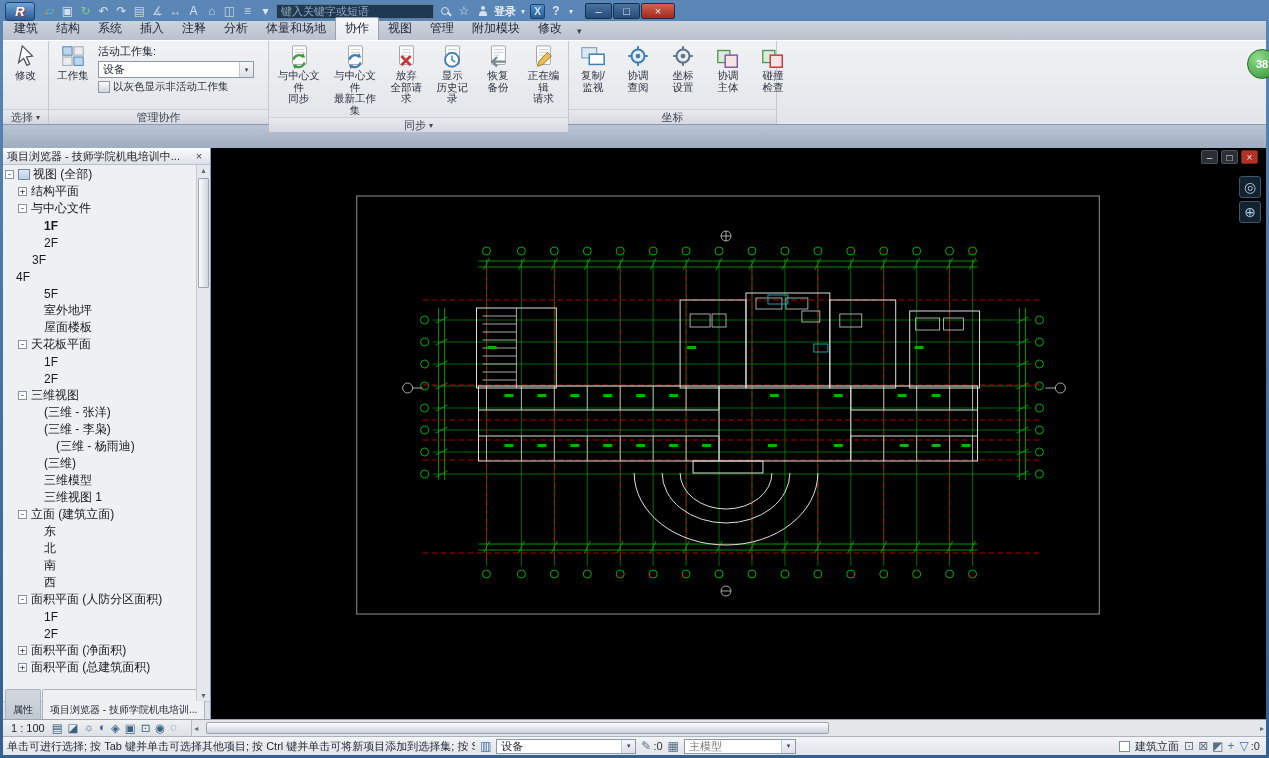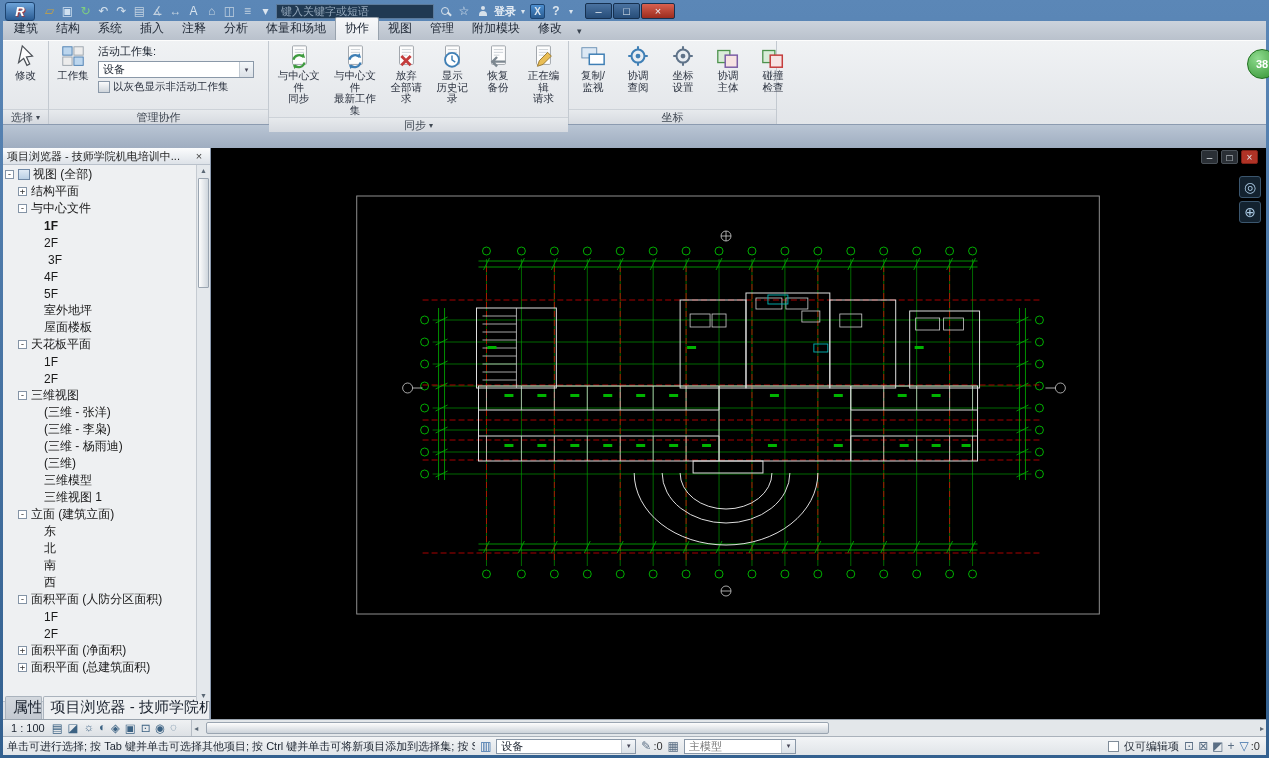--- a/index.html
+++ b/index.html
@@ -63,21 +63,21 @@
 .trow{height:17px;display:flex;align-items:center;font-size:12px;white-space:nowrap;color:#1a1a1a;overflow:hidden;}
 .texp{width:9px;height:9px;border:1px solid #8494a6;background:#fff;display:inline-flex;align-items:center;justify-content:center;font-size:9px;line-height:7px;margin-right:4px;flex:none;color:#333;font-family:"DejaVu Sans Mono",monospace;}
 .tspace{width:13px;flex:none;}
 .ticon{width:12px;height:11px;border:1px solid #6f88a5;background:linear-gradient(#dfeaf5,#b9cfe4);margin-right:3px;flex:none;}
 .tbold{font-weight:bold;}
 .pb-scroll{position:absolute;right:0;top:0;bottom:0;width:14px;background:#e4e8ec;border-left:1px solid #c5cbd2;}
 .sb-up,.sb-down{position:absolute;left:0;right:0;text-align:center;font-size:7px;color:#5a6774;}
 .sb-up{top:2px;}.sb-down{bottom:2px;}
 .sb-thumb{position:absolute;top:13px;left:1px;right:1px;height:110px;background:linear-gradient(90deg,#fdfdfd,#cfd6dd);border:1px solid #9aa5b1;border-radius:1px;}
 .pb-tabs{height:18px;display:flex;border-top:1px solid #b9c1cb;background:#dfe3e8;padding-left:2px;gap:1px;align-items:flex-end;flex:none;}
-.pbtab{font-size:15px;padding:1px 7px 2px;border:1px solid #aab3bd;border-bottom:none;background:linear-gradient(#d3d8de,#c3c9d1);border-radius:2px 2px 0 0;white-space:nowrap;overflow:hidden;max-width:168px;}
+.pbtab{font-size:10px;padding:13px 7px 2px;border:1px solid #aab3bd;border-bottom:none;background:linear-gradient(#d3d8de,#c3c9d1);border-radius:2px 2px 0 0;white-space:nowrap;overflow:hidden;max-width:168px;}
 .pbtab.active{background:#eef0f2;}
 .canvas{flex:1;position:relative;background:#000;min-width:0;}
 #fp{position:absolute;top:0;left:0;width:100%;height:100%;}
 .viewwin{position:absolute;top:2px;right:8px;display:flex;gap:3px;}
 .vwb{width:17px;height:14px;background:#2a2f35;border:1px solid #4a5158;color:#dfe5ea;font-size:10px;display:flex;align-items:center;justify-content:center;border-radius:2px;}
 .vwb.vclose{background:#b03326;border-color:#7e2017;}
 .navbar{position:absolute;top:28px;right:5px;display:flex;flex-direction:column;gap:3px;}
 .navi{width:22px;height:22px;background:#13222f;border:1px solid #3b566e;color:#a9c8e2;font-size:14px;display:flex;align-items:center;justify-content:center;border-radius:3px;}
 
 .viewbar{height:17px;background:linear-gradient(#eff1f3,#dde1e5);border-top:1px solid #9aa4ae;display:flex;align-items:center;padding-left:5px;gap:4px;font-size:11px;flex:none;}
@@ -350,25 +350,25 @@
               <span>与中心文件</span>
             </div>
             <div class="trow" style="padding-left: 28px;">
               <span class="tspace"></span>
               <span class="tbold">1F</span>
             </div>
             <div class="trow" style="padding-left: 28px;">
               <span class="tspace"></span>
               <span>2F</span>
             </div>
-            <div class="trow" style="padding-left: 32px;">
+            <div class="trow" style="padding-left: 16px;">
               <span class="tspace"></span>
               <span>3F</span>
             </div>
-            <div class="trow" style="padding-left: 28px;">
+            <div class="trow" style="">
               <span class="tspace"></span>
               <span>4F</span>
             </div>
             <div class="trow" style="padding-left: 28px;">
               <span class="tspace"></span>
               <span>5F</span>
             </div>
             <div class="trow" style="padding-left: 28px;">
               <span class="tspace"></span>
               <span>室外地坪</span>
@@ -394,21 +394,21 @@
               <span>三维视图</span>
             </div>
             <div class="trow" style="padding-left: 28px;">
               <span class="tspace"></span>
               <span>(三维 - 张洋)</span>
             </div>
             <div class="trow" style="padding-left: 28px;">
               <span class="tspace"></span>
               <span>(三维 - 李枭)</span>
             </div>
-            <div class="trow" style="padding-left: 28px;">
+            <div class="trow" style="padding-left: 40px;">
               <span class="tspace"></span>
               <span>(三维 - 杨雨迪)</span>
             </div>
             <div class="trow" style="padding-left: 28px;">
               <span class="tspace"></span>
               <span>(三维)</span>
             </div>
             <div class="trow" style="padding-left: 28px;">
               <span class="tspace"></span>
               <span>三维模型</span>
@@ -753,21 +753,21 @@
     </div>
     <span class="sico" style="color:#5a6e84">✎</span>
     <span class="scount">:0</span>
     <span class="sico" style="color:#5a6e84">▦</span>
     <div class="combo sb" style="width:112px">
       <span class="cv dim">主模型</span>
       <span class="ca">▾</span>
     </div>
     <div class="sspacer"></div>
     <span class="cb"></span>
-    <span class="cbl">仅可编辑项</span>
+    <span class="cbl">建筑立面</span>
     <span id="sicons">
         <span class="sico" style="color: rgb(90, 110, 132);">⊡</span>
         <span class="sico" style="color: rgb(90, 110, 132);">⊠</span>
         <span class="sico" style="color: rgb(90, 110, 132);">◩</span>
         <span class="sico" style="color: rgb(90, 110, 132);">+</span>
       </span>
     <span class="sico" style="color:#3c6fa8">▽</span>
     <span class="scount">:0</span>
   </div>
 

